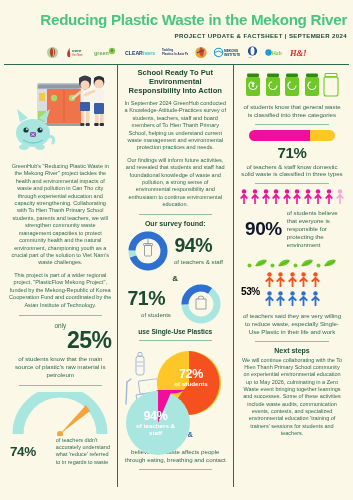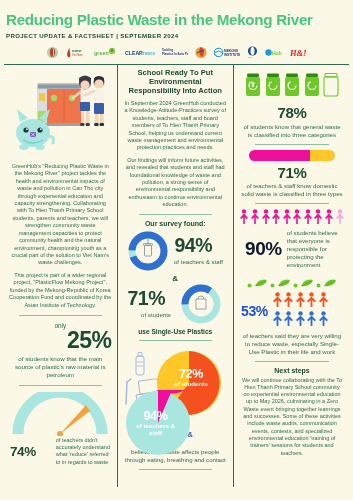--- a/index.html
+++ b/index.html
@@ -5,21 +5,21 @@
   * { box-sizing: border-box; margin: 0; padding: 0; }
   html, body {
     width: 353px; height: 500px;
     background: #fbf8e8;
     font-family: "Liberation Sans", sans-serif;
     overflow: hidden;
   }
   .page { position: relative; width: 353px; height: 500px; background: #fbf8e8; }
 
   
-  .header { padding: 12px 6px 2px; text-align: left; }
+  .header { padding: 12px 6px 2px; text-align: right; }
   .title {
     font-size: 15.2px; font-weight: bold; color: #49c57f;
     letter-spacing: -0.3px; line-height: 1.05; white-space: nowrap;
   }
   .subtitle {
     margin-top: 4px; font-size: 6.1px; font-weight: bold;
     color: #1d4a33; letter-spacing: 0.35px;
   }
   .logos {
     margin-top: 5px; height: 18px; display: flex;
@@ -111,21 +111,21 @@
   .bar .fill { background: #ef0f9a; }
   .bar .rest { background: #fec727; flex: 1; }
 
   .people-row { display: flex; justify-content: center; gap: 0.6px; margin-top: 4px; }
   .stat-90 { display: flex; align-items: center; gap: 5px; margin-top: 1px; padding-left: 4px; }
   .stat-90 .n { font-size: 19px; font-weight: bold; color: #0f172a; letter-spacing: -0.4px; }
   .stat-90 .t { font-size: 6.1px; color: #2d6a4f; line-height: 1.3; }
 
   .leaf-row { display: flex; justify-content: center; align-items: center; gap: 2px; margin-top: 5px; }
   .stat-53 { display: flex; align-items: center; gap: 4px; margin-top: 0px; }
-  .stat-53 .n { font-size: 14px; font-weight: bold; color: #1d4ed8; letter-spacing: -0.4px; }
+  .stat-53 .n { font-size: 10px; font-weight: bold; color: #000000; letter-spacing: -0.4px; }
   .ppl-grid { display: flex; flex-direction: column; gap: 0px; }
   .ppl-line { display: flex; gap: 0.5px; }
 
   .next-head { font-size: 7px; font-weight: bold; color: #1d4a33; text-align: center; margin-top: 2px; }
   .next-body { font-size: 5.5px; color: #2d6a4f; text-align: center; line-height: 1.33; margin-top: 3px; }
 </style>
 </head>
 <body>
 
 <div class="page">
@@ -412,21 +412,20 @@
               <circle cx="8" cy="12.5" r="4" fill="none" stroke="#fff" stroke-width="1.1" stroke-dasharray="17 8"></circle>
             </svg>
         </span>
         <span>
           <svg width="16" height="24" viewBox="0 0 16 24">
               <rect x="1" y="4" width="14" height="19" rx="2" fill="none" stroke="#6ec928" stroke-width="1.1"></rect>
               <rect x="2" y="0.5" width="12" height="3.4" rx="1.2" fill="none" stroke="#6ec928" stroke-width="1.1"></rect>
             </svg>
         </span>
       </div>
-      <div class="r-num">78%</div>
       <div class="r-cap">of students know that general waste is classified into three categories</div>
 
       <hr class="hr-thin">
 
       <div class="bar">
         <div class="fill" style="width:71%"></div>
         <div class="rest"></div>
       </div>
       <div class="r-num">71%</div>
       <div class="r-cap">of teachers &amp; staff know domestic solid waste is classified in three types</div>

